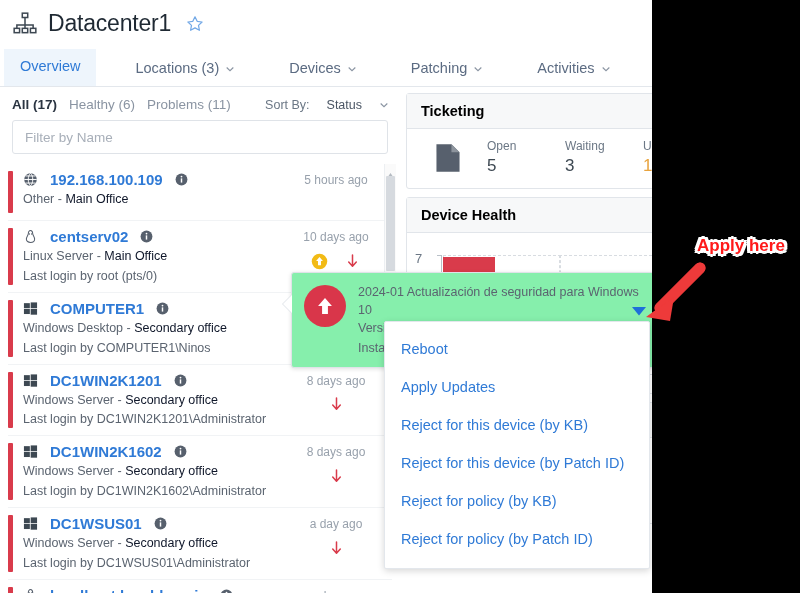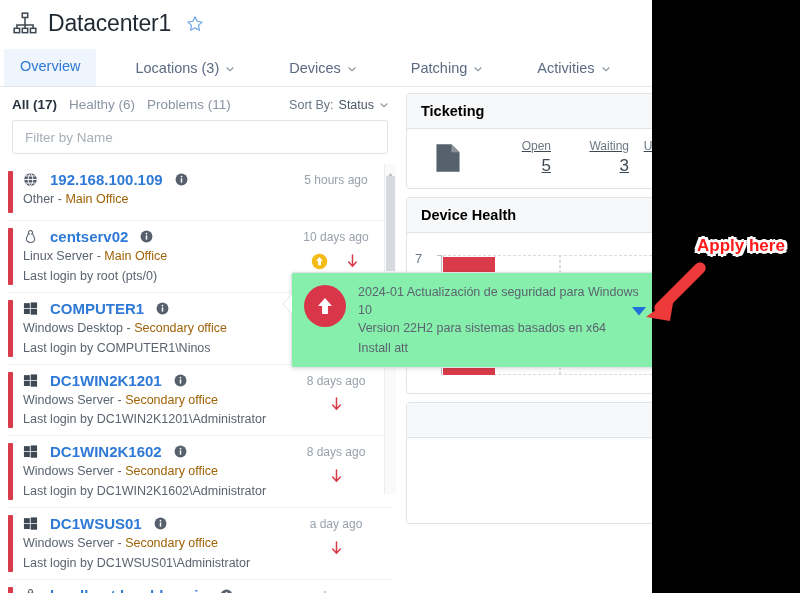--- a/index.html
+++ b/index.html
@@ -36,56 +36,56 @@
   
   .body{display:flex;align-items:flex-start;}
   .left{width:400px;flex:0 0 400px;padding:0 8px 0 8px;box-sizing:border-box;}
   .right{flex:1;padding:6px 0 0 6px;box-sizing:border-box;}
 
   
   .filterrow{display:flex;align-items:center;justify-content:space-between;padding:10px 4px 6px 4px;}
   .seg{display:flex;align-items:baseline;gap:12px;font-size:13.5px;}
   .seg .s{color:#8a94a2;cursor:pointer;}
   .seg .s.active{color:#2b3542;font-weight:bold;}
-  .sortby{font-size:12.5px;color:#6b7785;display:flex;align-items:center;gap:5px;cursor:pointer;}
+  .sortby{font-size:12.5px;color:#6b7785;display:flex;align-items:center;gap:17px;cursor:pointer;}
   .sortby b{font-weight:400;color:#4a5564;}
   .searchbox{
     margin:2px 4px 10px 4px;height:32px;border:1px solid #dfe3e8;border-radius:3px;
     display:flex;align-items:center;padding:0 12px;color:#a8afb9;font-size:13.5px;background:#fff;
   }
 
   
   .listwrap{position:relative;}
   .devrow{display:flex;align-items:flex-start;padding:7px 4px 7px 0;position:relative;border-bottom:1px solid #f1f3f5;}
   .statusbar{width:5px;align-self:stretch;border-radius:1px;margin-right:10px;flex:0 0 5px;min-height:34px;}
   .devmain{flex:1;min-width:0;}
   .devname{display:flex;align-items:center;gap:12px;}
   .devname .nm{color:#2f7ad6;font-size:15px;font-weight:bold;white-space:nowrap;}
   .osicon{width:15px;height:15px;display:block;flex:0 0 15px;}
   .info-icon{width:13px;height:13px;display:block;}
   .devsub{color:#5b6470;font-size:12.5px;margin-top:3px;line-height:1.35;}
-  .devsub a{color:#a16207;text-decoration:none;}
+  .devsub a{color:#0f172a;text-decoration:none;}
   .devright{width:104px;flex:0 0 104px;text-align:center;padding-top:2px;}
   .ago{color:#98a1ac;font-size:12px;}
   .ago.bold{color:#2b3542;font-weight:bold;}
   .badges{display:flex;justify-content:center;align-items:center;gap:16px;margin-top:8px;height:18px;}
   .badge{width:17px;height:17px;display:block;}
 
   
   .listscroll{position:absolute;right:-4px;top:0;width:11px;height:330px;background:#fafafa;border-left:1px solid #eceff2;}
   .listscroll .thumb{position:absolute;left:1px;top:12px;width:9px;height:95px;background:#d6dadf;border-radius:1px;}
   .listscroll .uparr{position:absolute;left:2px;top:2px;}
 
   
   .card{border:1px solid #e1e5ea;border-radius:3px;background:#fff;margin-bottom:8px;}
   .card .ch{background:#f7f8f9;border-bottom:1px solid #e1e5ea;padding:9px 14px;font-size:14.5px;color:#000000;font-weight:bold;}
   .card .cb{padding:10px 14px 12px 14px;}
   .ticket-body{display:flex;align-items:center;}
   .doc-icon{width:26px;height:30px;display:block;margin:0 26px 0 14px;}
-  .tstat{text-align:right;min-width:64px;margin-right:14px;text-decoration:underline;}
+  .tstat{text-align:left;min-width:64px;margin-right:14px;}
   .tstat .lbl{font-size:12px;color:#6b7785;}
   .tstat .val{font-size:17px;color:#3d4852;margin-top:3px;}
   .tstat .val.warn{color:#e8a33d;}
 
   
   .chartbox{position:relative;height:150px;padding:10px 10px 0 10px;}
   .ytick{position:absolute;left:8px;top:18px;font-size:13px;color:#6b7785;}
   .axis{position:absolute;left:34px;top:22px;width:1px;height:120px;background:#b9c0c8;}
   .axis-tick{position:absolute;left:30px;top:22px;width:5px;height:1px;background:#b9c0c8;}
   .bars{position:absolute;left:36px;top:22px;display:flex;align-items:flex-end;height:120px;gap:48px;}
@@ -567,20 +567,28 @@
         <div class="pp-install">Install att</div>
       </div>
     </div>
     <span class="pp-caret">
       <svg viewBox="0 0 14 9" width="14" height="9">
           <path d="M0 0h14L7 8.6z" fill="#1e6fd9"></path>
         </svg>
     </span>
   </div>
 
+  <div class="dd">
+    <div class="dd-item">Reboot</div>
+    <div class="dd-item">Apply Updates</div>
+    <div class="dd-item">Reject for this device (by KB)</div>
+    <div class="dd-item">Reject for this device (by Patch ID)</div>
+    <div class="dd-item">Reject for policy (by KB)</div>
+    <div class="dd-item">Reject for policy (by Patch ID)</div>
+  </div>
 
 </div>
 
 <div class="anno">
   <span class="anno-txt">Apply here</span>
 </div>
 <svg class="anno-arrow" width="800" height="593" viewBox="0 0 800 593">
   <g>
     <path d="M700 268 L660 308" stroke="#ee3a3a" stroke-width="11" stroke-linecap="round"></path>
     <path d="M648 316 L672 298 L668 318 Z" fill="#ee3a3a"></path>

